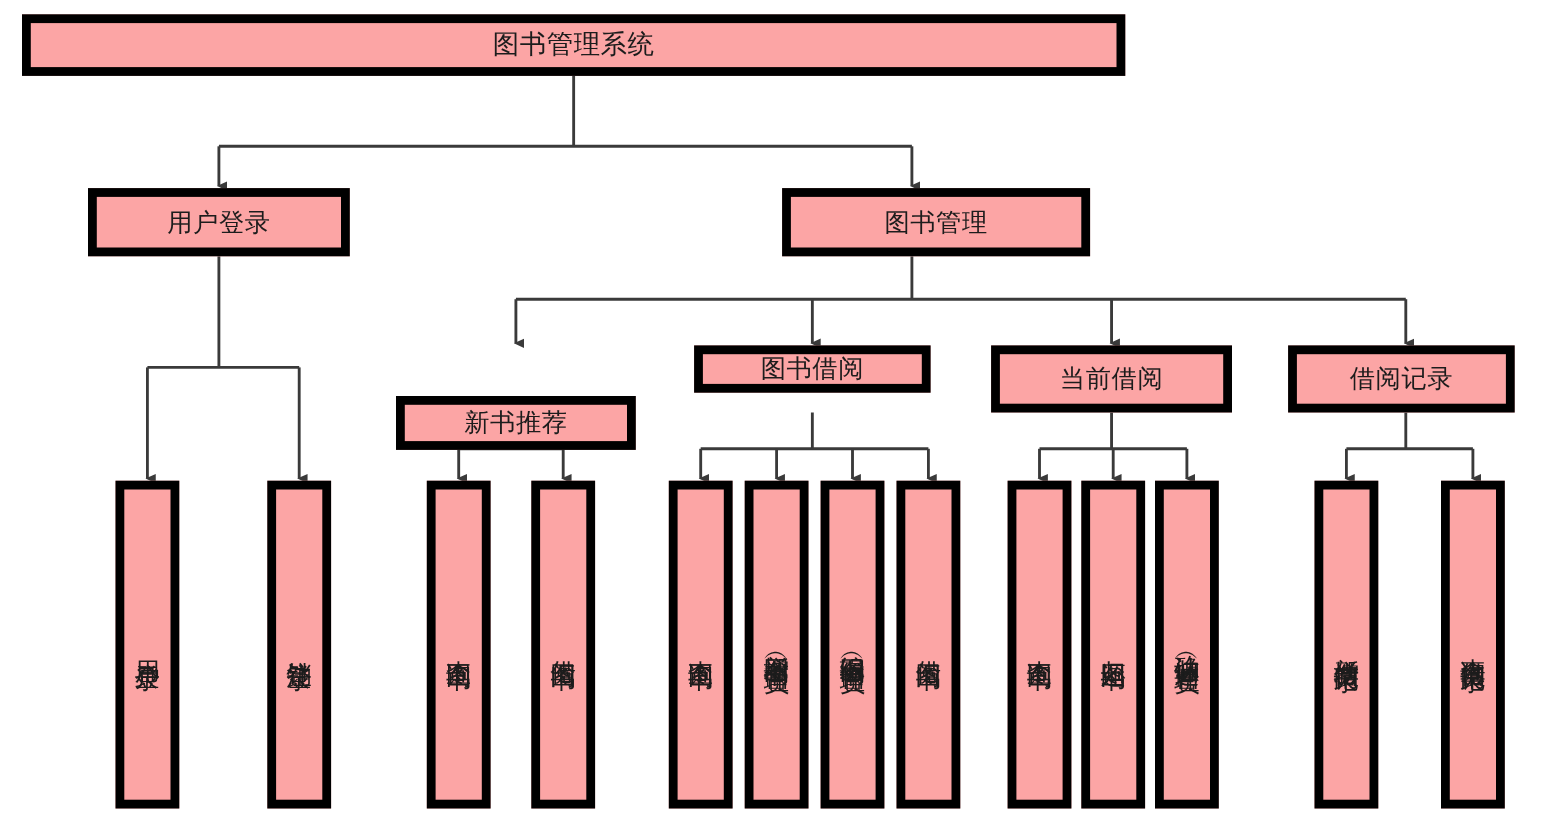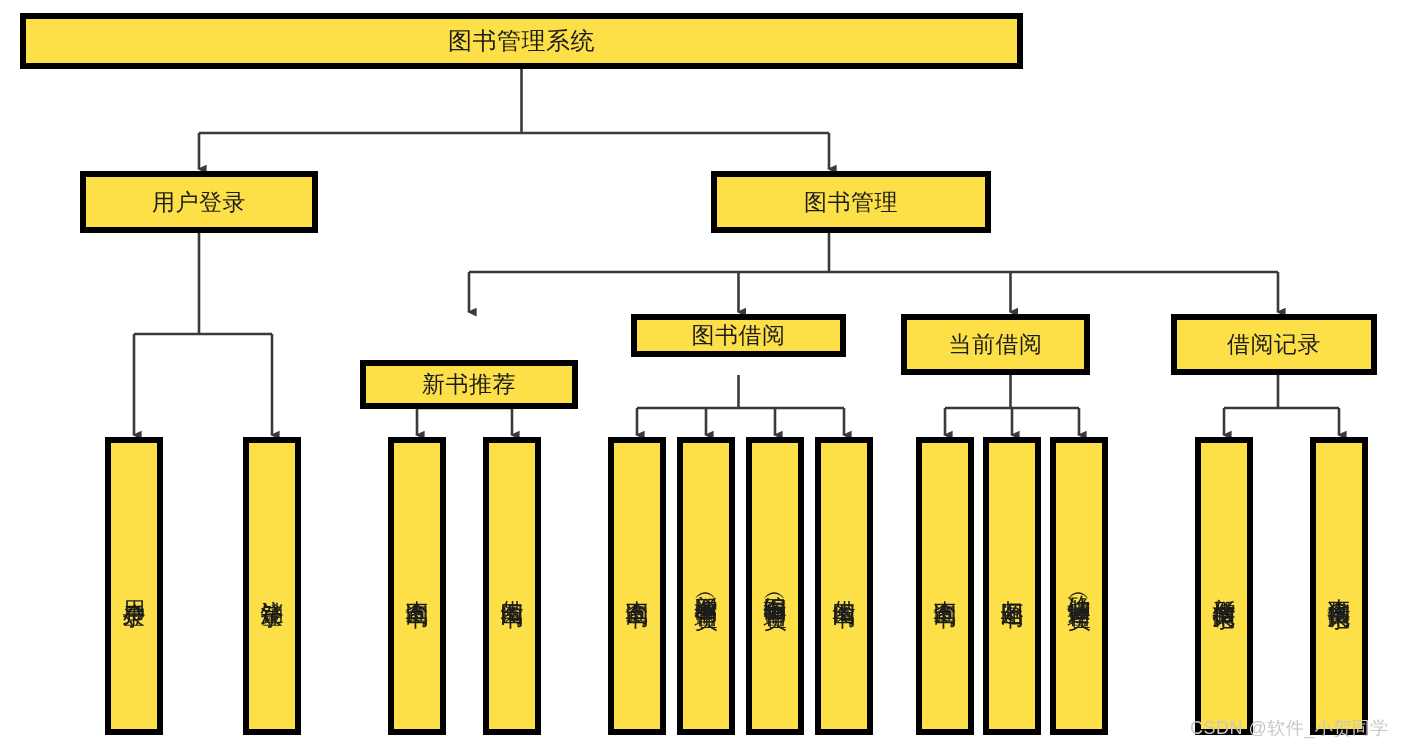--- a/index.html
+++ b/index.html
@@ -21,22 +21,22 @@
     position: absolute;
     left: 0;
     top: 0;
     width: 1405px;
     height: 747px;
     pointer-events: none;
   }
   .node {
     position: absolute;
     box-sizing: border-box;
-    background: #fde047;
-    border: 6px solid #000000;
+    background: #fca5a5;
+    border: 8px solid #000000;
     display: flex;
     align-items: center;
     justify-content: center;
     overflow: hidden;
   }
   .node .label {
     color: #1c1c1c;
     line-height: 1.08;
     text-align: center;
     letter-spacing: 0.5px;
@@ -119,21 +119,21 @@
       </div>
       <div class="node horizontal" style="left: 711px; top: 171px; width: 280px; height: 62px;">
         <span class="label">图书管理</span>
       </div>
       <div class="node horizontal" style="left: 360px; top: 314px; width: 218px; height: 49px; margin-top: 46px;">
         <span class="label">新书推荐</span>
       </div>
       <div class="node horizontal" style="left: 631px; top: 314px; width: 215px; height: 43px;">
         <span class="label">图书借阅</span>
       </div>
-      <div class="node horizontal" style="left: 901px; top: 314px; width: 189px; height: 61px;">
+      <div class="node horizontal" style="left: 901px; top: 314px; width: 219px; height: 61px;">
         <span class="label">当前借阅</span>
       </div>
       <div class="node horizontal" style="left: 1171px; top: 314px; width: 206px; height: 61px;">
         <span class="label">借阅记录</span>
       </div>
       <div class="node vertical" style="left: 105px; top: 437px; width: 58px; height: 298px;">
         <span class="label">用户登录</span>
       </div>
       <div class="node vertical" style="left: 243px; top: 437px; width: 58px; height: 298px;">
         <span class="label">注销登录</span>
@@ -165,14 +165,13 @@
       <div class="node vertical" style="left: 1050px; top: 437px; width: 58px; height: 298px;">
         <span class="label">确认归还（管理员）</span>
       </div>
       <div class="node vertical" style="left: 1195px; top: 437px; width: 58px; height: 298px;">
         <span class="label">新增借阅记录</span>
       </div>
       <div class="node vertical" style="left: 1310px; top: 437px; width: 58px; height: 298px;">
         <span class="label">查询借阅记录</span>
       </div>
     </div>
-  <div class="watermark" style="left: 1190px; top: 716px;">CSDN @软件_小贺同学</div>
 </div>
 
 </body></html>

